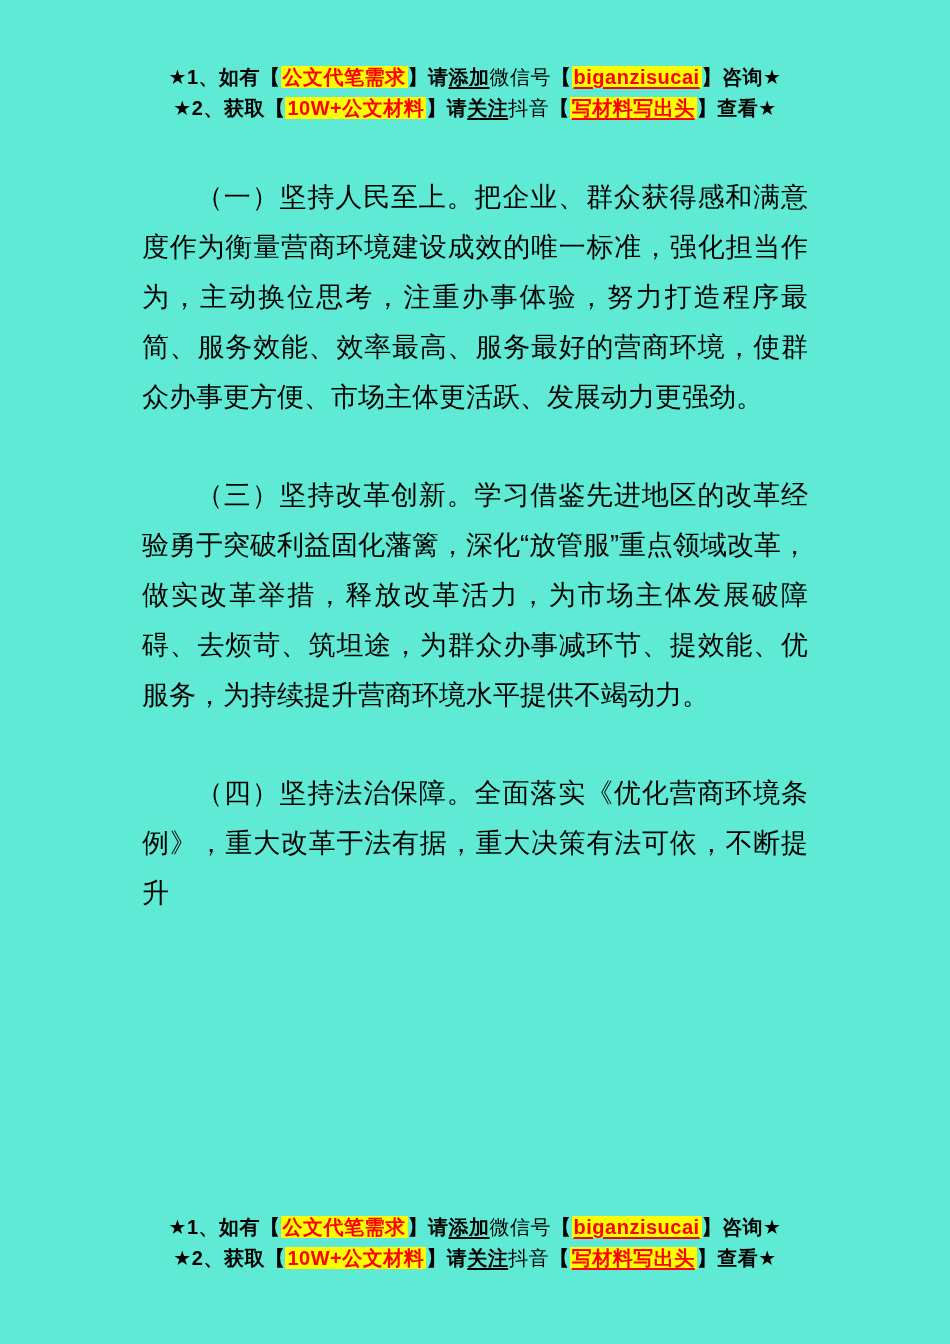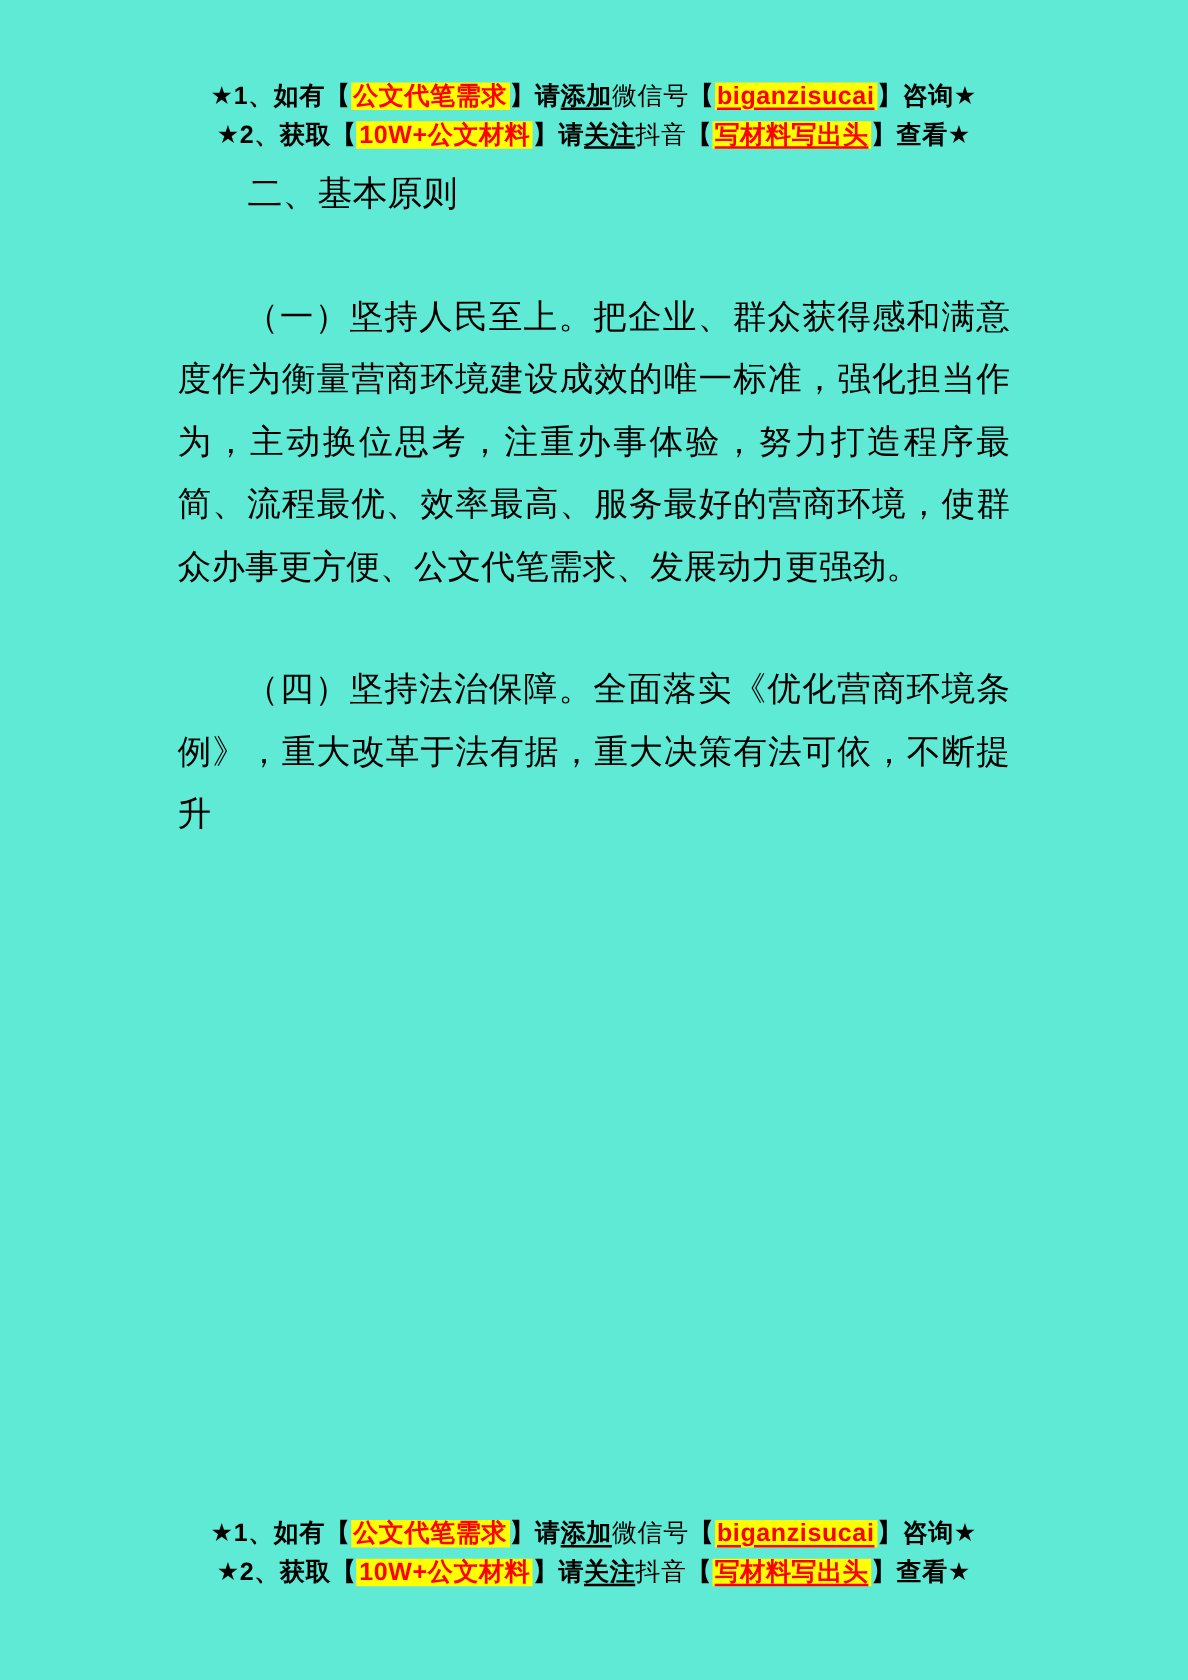--- a/index.html
+++ b/index.html
@@ -71,22 +71,22 @@
 <body>
 
 <div class="page">
 
   <div class="banner">
     <p class="banner-line"><span class="seg">★1、如有【</span><span class="seg hl red">公文代笔需求</span><span class="seg">】请</span><span class="seg u-black">添加</span><span class="seg seg-normal">微信号</span><span class="seg">【</span><span class="seg hl red u-red">biganzisucai</span><span class="seg">】咨询★</span></p>
     <p class="banner-line"><span class="seg">★2、获取【</span><span class="seg hl red">10W+公文材料</span><span class="seg">】请</span><span class="seg u-black">关注</span><span class="seg seg-normal">抖音</span><span class="seg">【</span><span class="seg hl red u-red">写材料写出头</span><span class="seg">】查看★</span></p>
   </div>
 
   <div class="content">
-    <h2 class="heading">二、基本原则</h2>
-    <p class="para">（一）坚持人民至上。把企业、群众获得感和满意度作为衡量营商环境建设成效的唯一标准，强化担当作为，主动换位思考，注重办事体验，努力打造程序最简、流程最优、效率最高、服务最好的营商环境，使群众办事更方便、公文代笔需求、发展动力更强劲。</p>
+    <p class="para">（一）坚持人民至上。把企业、群众获得感和满意度作为衡量营商环境建设成效的唯一标准，强化担当作为，主动换位思考，注重办事体验，努力打造程序最简、服务效能、效率最高、服务最好的营商环境，使群众办事更方便、市场主体更活跃、发展动力更强劲。</p>
+    <p class="para">（三）坚持改革创新。学习借鉴先进地区的改革经验勇于突破利益固化藩篱，深化“放管服”重点领域改革，做实改革举措，释放改革活力，为市场主体发展破障碍、去烦苛、筑坦途，为群众办事减环节、提效能、优服务，为持续提升营商环境水平提供不竭动力。</p>
     <p class="para">（四）坚持法治保障。全面落实《优化营商环境条例》，重大改革于法有据，重大决策有法可依，不断提升</p>
   </div>
 
   <div class="banner banner-bottom">
     <p class="banner-line"><span class="seg">★1、如有【</span><span class="seg hl red">公文代笔需求</span><span class="seg">】请</span><span class="seg u-black">添加</span><span class="seg seg-normal">微信号</span><span class="seg">【</span><span class="seg hl red u-red">biganzisucai</span><span class="seg">】咨询★</span></p>
     <p class="banner-line"><span class="seg">★2、获取【</span><span class="seg hl red">10W+公文材料</span><span class="seg">】请</span><span class="seg u-black">关注</span><span class="seg seg-normal">抖音</span><span class="seg">【</span><span class="seg hl red u-red">写材料写出头</span><span class="seg">】查看★</span></p>
   </div>
 
 </div>
 

